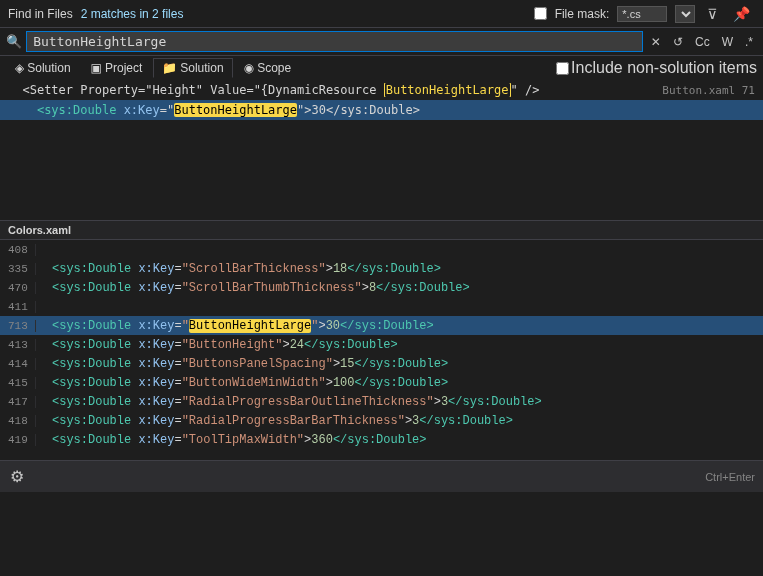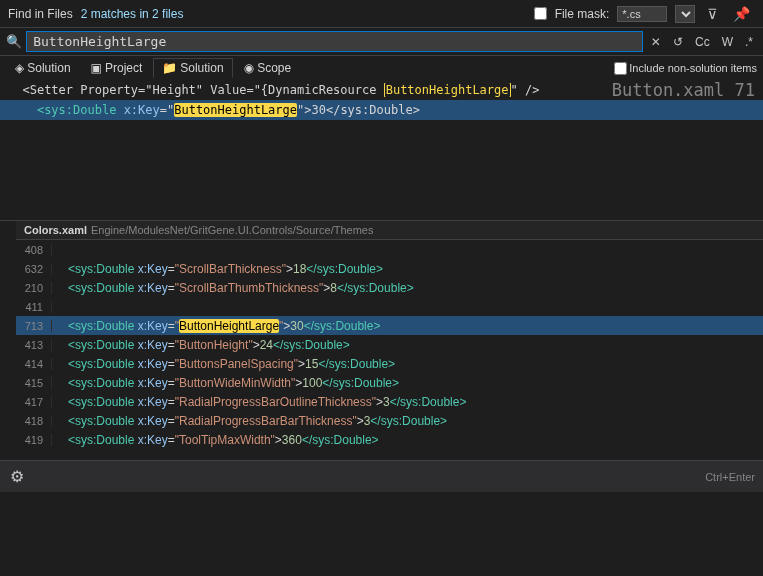--- a/index.html
+++ b/index.html
@@ -72,35 +72,34 @@
       align-items: center;
       padding: 1px 8px;
       font-size: 12px;
       font-family: 'Consolas', monospace;
       color: #d4d4d4;
       height: 20px;
       gap: 4px;
     }
     .result-row.selected { background: #264f78; }
     .result-text { flex: 1; overflow: hidden; white-space: nowrap; }
-    .result-meta { color: #858585; font-size: 17px; white-space: nowrap; }
+    .result-meta { color: #858585; font-size: 11px; white-space: nowrap; }
     .result-highlight { background: #f9d849; color: #000; border-radius: 2px; }
     .result-highlight-outline { 
       border: 1px solid #f9d849; 
       color: #f9d849; 
       border-radius: 2px; 
       padding: 0 1px;
     }
 
     
     .code-preview {
       background: #1e1e1e;
       border-top: 1px solid #3f3f46;
       flex: 1;
-      padding-left: 16px;
     }
     .file-header {
       background: #252526;
       padding: 3px 8px;
       font-size: 11px;
       font-family: 'Segoe UI', sans-serif;
       color: #858585;
       border-bottom: 1px solid #3f3f46;
       display: flex;
       align-items: center;
@@ -110,21 +109,21 @@
     .file-path { color: #858585; }
 
     .code-lines {
       overflow: hidden;
     }
     .code-line {
       display: flex;
       align-items: center;
       height: 19px;
       font-size: 12px;
-      font-family: Liberation Sans, sans-serif;
+      font-family: Liberation Mono, monospace;
     }
     .line-number {
       color: #858585;
       text-align: right;
       padding: 0 8px;
       width: 36px;
       min-width: 36px;
       user-select: none;
       border-right: 1px solid #2d2d30;
       font-size: 11px;
@@ -260,21 +259,21 @@
     <div class="scope-tab active">
       <span>📁</span>
       <span>Solution</span>
     </div>
     <div class="scope-tab">
       <span>◉</span>
       <span>Scope</span>
     </div>
     <div class="spacer"></div>
     <input type="checkbox" style="accent-color: rgb(0, 120, 212);">
-    <span style="font-family:'Segoe UI',sans-serif;font-size:11px;color:#d4d4d4;">Include non-solution items</span>
+    <span style="font-family:'Segoe UI',sans-serif;font-size:16px;color:#d4d4d4;">Include non-solution items</span>
   </div>
 
   <div class="results-area">
 
     <div class="result-row">
       <span class="result-text">
         &nbsp;&nbsp;<span style="color:#d4d4d4;">&lt;Setter Property="Height" Value="{DynamicResource </span><span class="result-highlight-outline">ButtonHeightLarge</span><span style="color:#d4d4d4;">" /&gt;</span>
       </span>
       <span class="result-meta">Button.xaml 71</span>
     </div>
@@ -284,34 +283,33 @@
         &nbsp;&nbsp;&nbsp;&nbsp;<span style="color:#4ec9b0;">&lt;sys:Double</span> <span style="color:#92c2ef;">x:Key</span><span style="color:#d4d4d4;">="</span><span class="result-highlight">ButtonHeightLarge</span><span style="color:#d4d4d4;">"&gt;30&lt;/sys:Double&gt;</span>
       </span>
     </div>
   </div>
 
   <div class="empty-area"></div>
 
   <div class="code-preview">
     <div class="file-header">
       <span class="file-name">Colors.xaml</span>
-      <span class="file-path">Engine/ModulesNet/GritGene.UI.Controls/Source/Themes</span>
     </div>
     <div class="code-lines" id="code-lines-container">
 
     <div class="code-line">
           <span class="line-number">408</span>
           <span class="line-content"></span>
         </div>
         <div class="code-line">
-          <span class="line-number">632</span>
+          <span class="line-number">335</span>
           <span class="line-content"><span style="color: rgb(78, 201, 176);">&lt;sys:Double </span><span style="color: rgb(146, 194, 239);">x:Key</span><span style="color: rgb(212, 212, 212);">=</span><span style="color: rgb(206, 145, 120);">"ScrollBarThickness"</span><span style="color: rgb(212, 212, 212);">&gt;</span><span style="color: rgb(181, 206, 168);">18</span><span style="color: rgb(78, 201, 176);">&lt;/sys:Double&gt;</span></span>
         </div>
         <div class="code-line">
-          <span class="line-number">210</span>
+          <span class="line-number">470</span>
           <span class="line-content"><span style="color: rgb(78, 201, 176);">&lt;sys:Double </span><span style="color: rgb(146, 194, 239);">x:Key</span><span style="color: rgb(212, 212, 212);">=</span><span style="color: rgb(206, 145, 120);">"ScrollBarThumbThickness"</span><span style="color: rgb(212, 212, 212);">&gt;</span><span style="color: rgb(181, 206, 168);">8</span><span style="color: rgb(78, 201, 176);">&lt;/sys:Double&gt;</span></span>
         </div>
         <div class="code-line">
           <span class="line-number">411</span>
           <span class="line-content"></span>
         </div>
         <div class="code-line line-current">
           <span class="line-number">713</span>
           <span class="line-content"><span style="color: rgb(78, 201, 176);">&lt;sys:Double </span><span style="color: rgb(146, 194, 239);">x:Key</span><span style="color: rgb(212, 212, 212);">=</span><span style="color: rgb(206, 145, 120);">"</span><span style="background: rgb(249, 216, 73); color: rgb(0, 0, 0); border-radius: 2px;">ButtonHeightLarge</span><span style="color: rgb(206, 145, 120);">"</span><span style="color: rgb(212, 212, 212);">&gt;</span><span style="color: rgb(181, 206, 168);">30</span><span style="color: rgb(78, 201, 176);">&lt;/sys:Double&gt;</span></span>
         </div>

